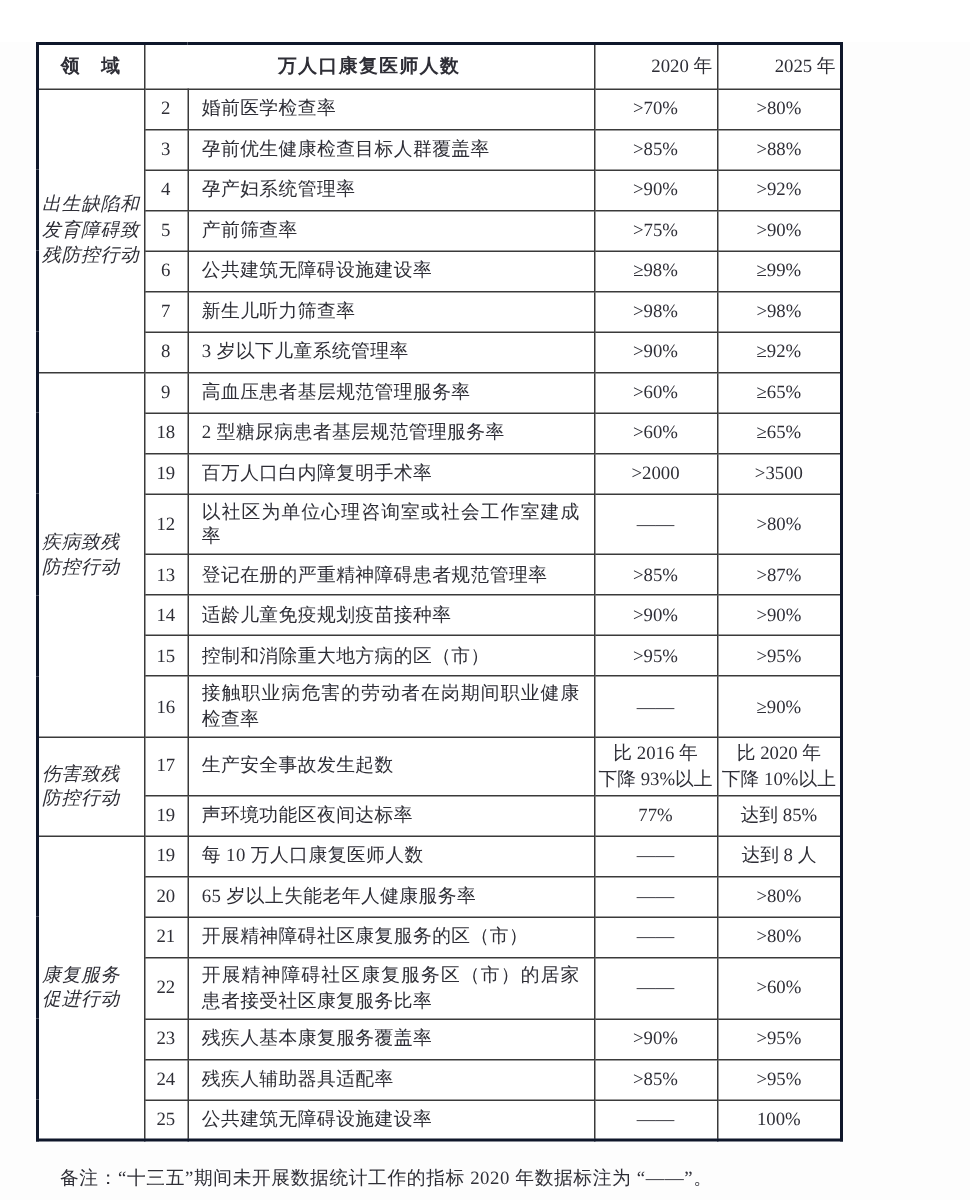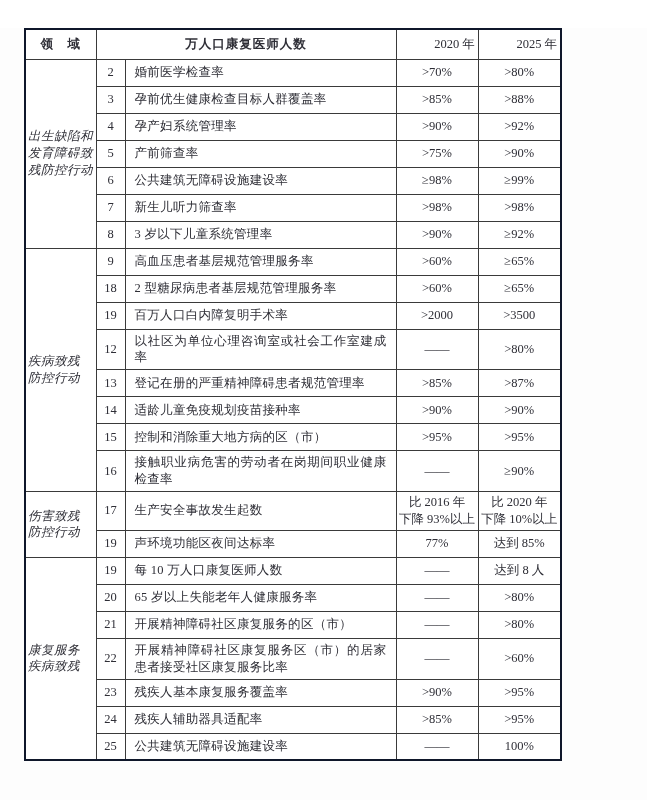--- a/index.html
+++ b/index.html
@@ -208,21 +208,21 @@
 下降 10%以上</td>
         </tr>
         <tr>
           <td class="no-cell">19</td>
           <td class="indicator-cell">声环境功能区夜间达标率</td>
           <td class="value-cell">77%</td>
           <td class="value-cell">达到 85%</td>
         </tr>
         <tr>
           <td rowspan="7" class="domain-cell">康复服务
-疾病致残</td>
+促进行动</td>
           <td class="no-cell">19</td>
           <td class="indicator-cell">每 10 万人口康复医师人数</td>
           <td class="value-cell">——</td>
           <td class="value-cell">达到 8 人</td>
         </tr>
         <tr>
           <td class="no-cell">20</td>
           <td class="indicator-cell">65 岁以上失能老年人健康服务率</td>
           <td class="value-cell">——</td>
           <td class="value-cell">&gt;80%</td>
@@ -253,14 +253,15 @@
         </tr>
         <tr>
           <td class="no-cell">25</td>
           <td class="indicator-cell">公共建筑无障碍设施建设率</td>
           <td class="value-cell">——</td>
           <td class="value-cell">100%</td>
         </tr>
       </tbody>
   </table>
 
+  <p class="footnote">备注：“十三五”期间未开展数据统计工作的指标 2020 年数据标注为 “——”。</p>
 
 </div>
 
 </body></html>

